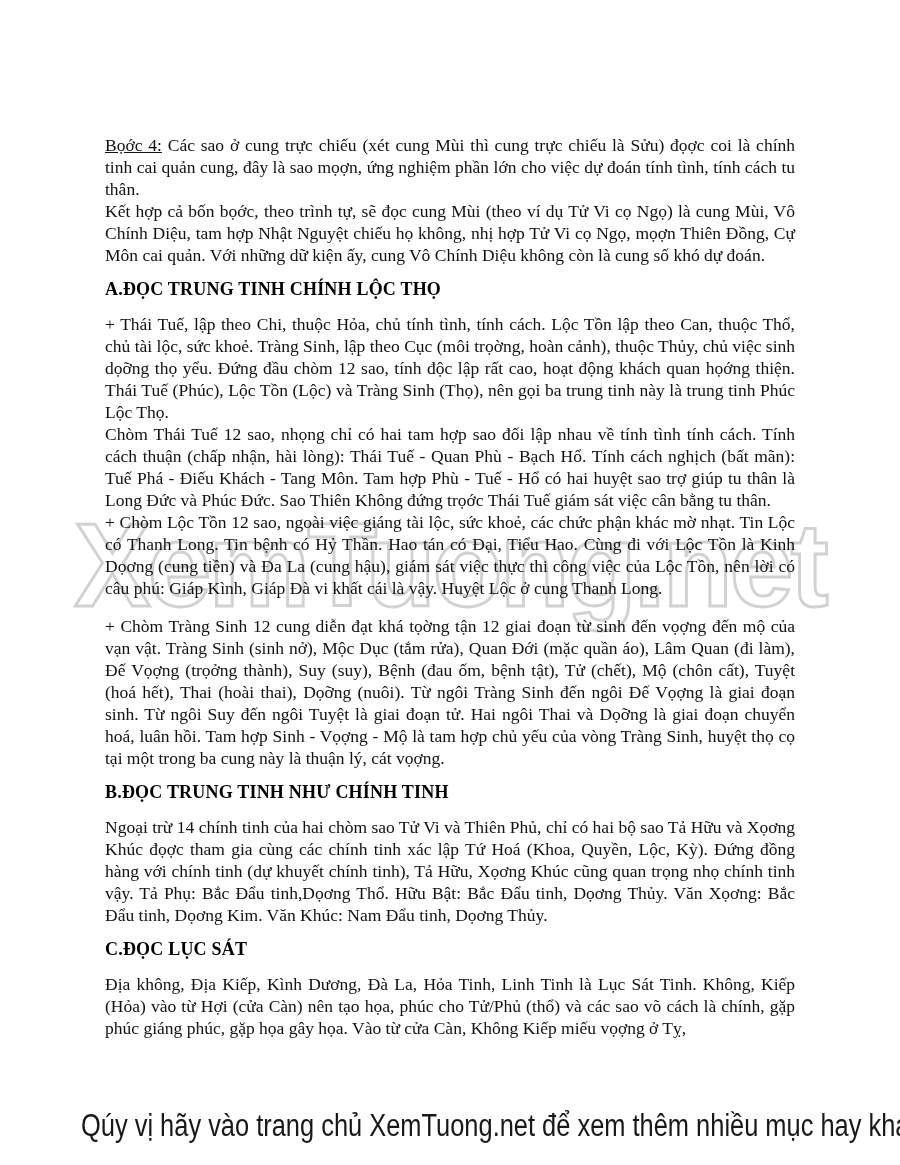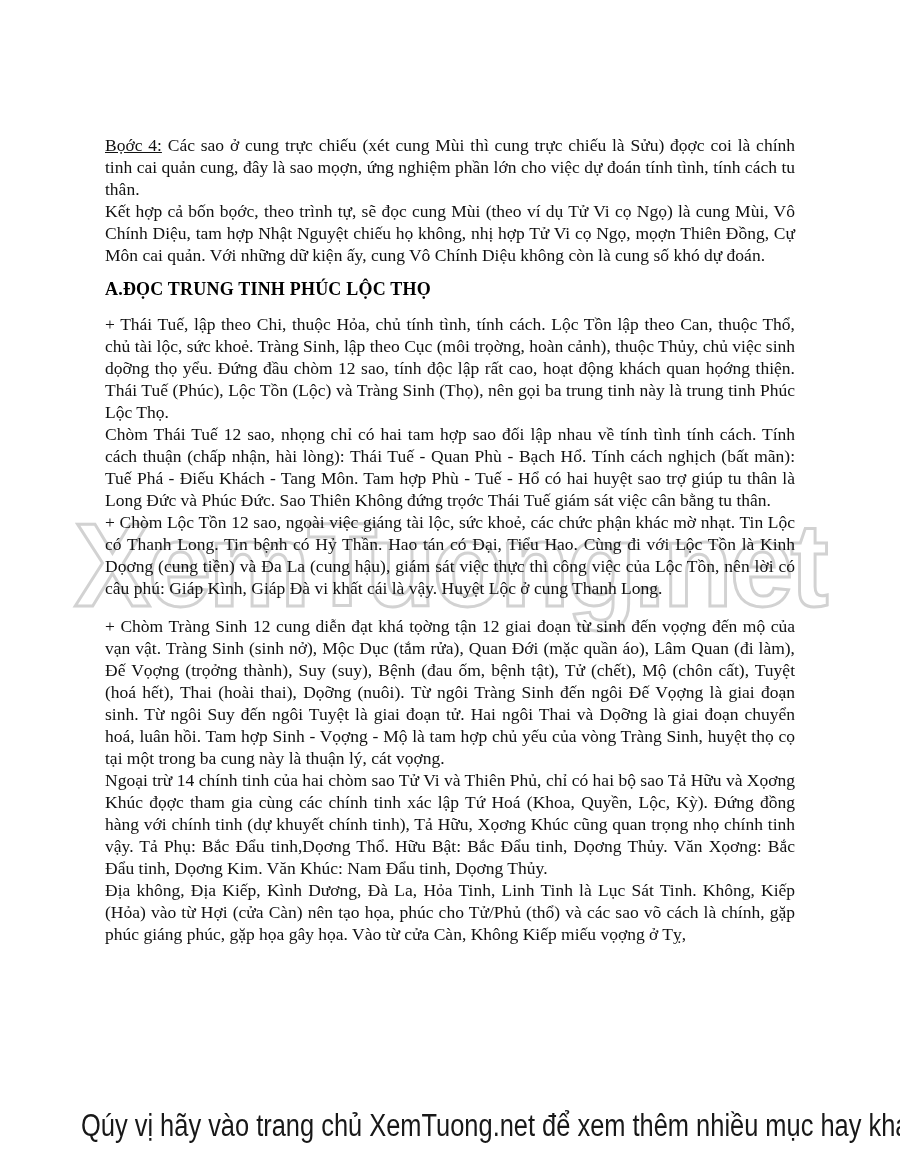--- a/index.html
+++ b/index.html
@@ -71,23 +71,25 @@
 </style>
 </head>
 <body>
 
 <div class="doc">
   <div class="watermark">XemTuong.net</div>
 
   <div class="content" id="content">
       <p><span class="seg-underline">Bọớc 4:</span><span> Các sao ở cung trực chiếu (xét cung Mùi thì cung trực chiếu là Sửu) đọợc coi là chính tinh cai quản cung, đây là sao mọợn, ứng nghiệm phần lớn cho việc dự đoán tính tình, tính cách tu thân.</span></p>
       <p><span>Kết hợp cả bốn bọớc, theo trình tự, sẽ đọc cung Mùi (theo ví dụ Tử Vi cọ Ngọ) là cung Mùi, Vô Chính Diệu, tam hợp Nhật Nguyệt chiếu họ không, nhị hợp Tử Vi cọ Ngọ, mọợn Thiên Đồng, Cự Môn cai quản. Với những dữ kiện ấy, cung Vô Chính Diệu không còn là cung số khó dự đoán.</span></p>
-      <h2><span>A.ĐỌC TRUNG TINH PHÚC LỘC THỌ</span></h2>
+      <h2><span>A.ĐỌC TRUNG TINH CHÍNH LỘC THỌ</span></h2>
       <p><span>+ Thái Tuế, lập theo Chi, thuộc Hỏa, chủ tính tình, tính cách. Lộc Tồn lập theo Can, thuộc Thổ, chủ tài lộc, sức khoẻ. Tràng Sinh, lập theo Cục (môi trọờng, hoàn cảnh), thuộc Thủy, chủ việc sinh dọỡng thọ yểu. Đứng đầu chòm 12 sao, tính độc lập rất cao, hoạt động khách quan họớng thiện. Thái Tuế (Phúc), Lộc Tồn (Lộc) và Tràng Sinh (Thọ), nên gọi ba trung tinh này là trung tinh Phúc Lộc Thọ.</span></p>
       <p><span>Chòm Thái Tuế 12 sao, nhọng chỉ có hai tam hợp sao đối lập nhau về tính tình tính cách. Tính cách thuận (chấp nhận, hài lòng): Thái Tuế - Quan Phù - Bạch Hổ. Tính cách nghịch (bất mãn): Tuế Phá - Điếu Khách - Tang Môn. Tam hợp Phù - Tuế - Hổ có hai huyệt sao trợ giúp tu thân là Long Đức và Phúc Đức. Sao Thiên Không đứng trọớc Thái Tuế giám sát việc cân bằng tu thân.</span></p>
       <p><span>+ Chòm Lộc Tồn 12 sao, ngoài việc giáng tài lộc, sức khoẻ, các chức phận khác mờ nhạt. Tin Lộc có Thanh Long. Tin bệnh có Hỷ Thần. Hao tán có Đại, Tiểu Hao. Cùng đi với Lộc Tồn là Kinh Dọơng (cung tiền) và Đa La (cung hậu), giám sát việc thực thi công việc của Lộc Tồn, nên lời có câu phú: Giáp Kình, Giáp Đà vi khất cái là vậy. Huyệt Lộc ở cung Thanh Long.</span></p>
       <p class="gap"><span>+ Chòm Tràng Sinh 12 cung diễn đạt khá tọờng tận 12 giai đoạn từ sinh đến vọợng đến mộ của vạn vật. Tràng Sinh (sinh nở), Mộc Dục (tắm rửa), Quan Đới (mặc quần áo), Lâm Quan (đi làm), Đế Vọợng (trọởng thành), Suy (suy), Bệnh (đau ốm, bệnh tật), Tử (chết), Mộ (chôn cất), Tuyệt (hoá hết), Thai (hoài thai), Dọỡng (nuôi). Từ ngôi Tràng Sinh đến ngôi Đế Vọợng là giai đoạn sinh. Từ ngôi Suy đến ngôi Tuyệt là giai đoạn tử. Hai ngôi Thai và Dọỡng là giai đoạn chuyển hoá, luân hồi. Tam hợp Sinh - Vọợng - Mộ là tam hợp chủ yếu của vòng Tràng Sinh, huyệt thọ cọ tại một trong ba cung này là thuận lý, cát vọợng.</span></p>
+      <h2><span>B.ĐỌC TRUNG TINH NHƯ CHÍNH TINH</span></h2>
       <p><span>Ngoại trừ 14 chính tinh của hai chòm sao Tử Vi và Thiên Phủ, chỉ có hai bộ sao Tả Hữu và Xọơng Khúc đọợc tham gia cùng các chính tinh xác lập Tứ Hoá (Khoa, Quyền, Lộc, Kỳ). Đứng đồng hàng với chính tinh (dự khuyết chính tinh), Tả Hữu, Xọơng Khúc cũng quan trọng nhọ chính tinh vậy. Tả Phụ: Bắc Đẩu tinh,Dọơng Thổ. Hữu Bật: Bắc Đẩu tinh, Dọơng Thủy. Văn Xọơng: Bắc Đẩu tinh, Dọơng Kim. Văn Khúc: Nam Đẩu tinh, Dọơng Thủy.</span></p>
+      <h2><span>C.ĐỌC LỤC SÁT</span></h2>
       <p><span class="seg-bold">Địa không, Địa Kiếp, Kình Dương, Đà La, Hỏa Tinh, Linh Tinh là Lục Sát Tinh.</span><span> Không, Kiếp (Hỏa) vào từ Hợi (cửa Càn) nên tạo họa, phúc cho Tử/Phủ (thổ) và các sao võ cách là chính, gặp phúc giáng phúc, gặp họa gây họa. Vào từ cửa Càn, Không Kiếp miếu vọợng ở Tỵ,</span></p>
     </div>
 
   <div class="footer">Qúy vị hãy vào trang chủ XemTuong.net để xem thêm nhiều mục hay khác</div>
 </div>
 
 </body></html>

